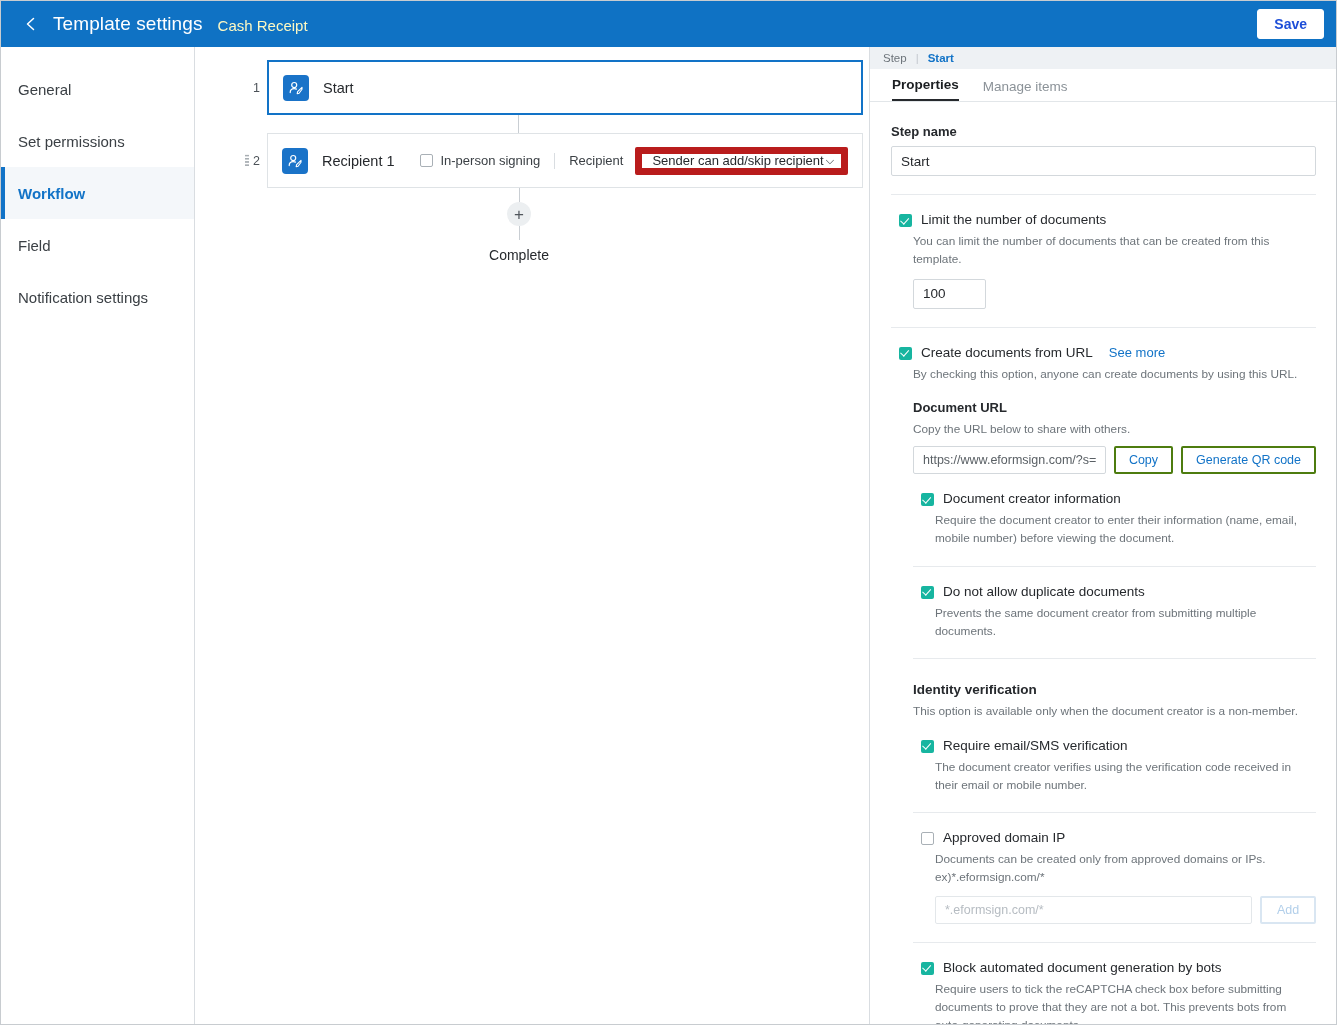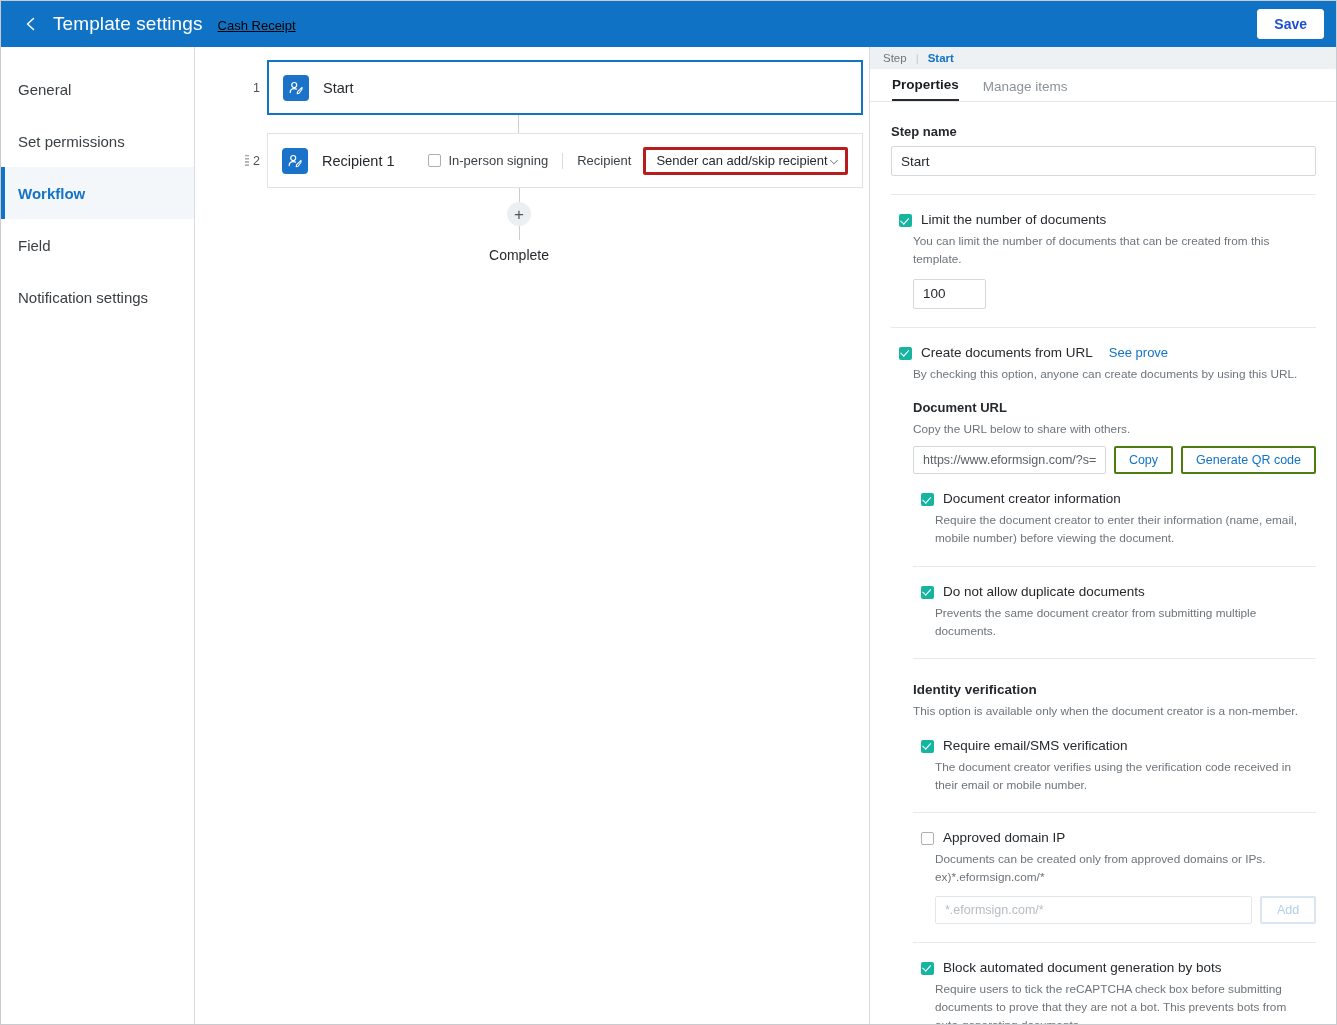--- a/index.html
+++ b/index.html
@@ -37,26 +37,25 @@
     color: #ffffff;
   }
   .back-btn svg { display:block; }
   .topbar-title {
     color: #ffffff;
     font-size: 19px;
     margin-left: 8px;
     letter-spacing: .1px;
   }
   .topbar-sub {
-    color: #000000;
-    font-size: 13px;
+    color: #fef9c3;
+    font-size: 15px;
     margin-left: 15px;
     position: relative;
     top: 1px;
-    text-decoration: underline;
   }
   .topbar-spacer { flex: 1; }
   .save-btn {
     background: #ffffff;
     color: #1d4ed8;
     border: 1px solid #ffffff;
     border-radius: 3px;
     font-size: 14px;
     font-weight: bold;
     padding: 6px 16px;
@@ -189,21 +188,21 @@
     width: 1px; height: 16px;
     background: #d9dde1;
     margin: 0 14px;
   }
   .node-role {
     font-size: 13px;
     color: #3b4045;
     margin-right: 12px;
   }
   .node-select {
-    border: 3px solid #b91c1c;
+    border: 7px solid #b91c1c;
     background: #ffffff;
     height: 28px;
     display: flex;
     align-items: center;
     padding: 0 7px 0 10px;
     font-size: 13px;
     color: #26292d;
     cursor: pointer;
     white-space: nowrap;
     border-radius: 2px;
@@ -544,21 +543,21 @@
           </div>
         </div>
 
         <div class="sep"></div>
 
         
         <div class="opt">
           <div class="opt-head">
             <span class="cbox on"></span>
             <span class="opt-title">Create documents from URL</span>
-            <span class="see-more">See prove</span>
+            <span class="see-more">See more</span>
           </div>
           <div class="opt-desc indent-a">By checking this option, anyone can create documents by using this URL.</div>
 
           <div class="indent-a">
             <div class="sub-title">Document URL</div>
             <div class="opt-desc">Copy the URL below to share with others.</div>
             <div class="url-row">
               <input class="url-input" value="https://www.eformsign.com/?s=4FIAna" style="">
               <button class="btn-outline">Copy</button>
               <button class="btn-outline">Generate QR code</button>

